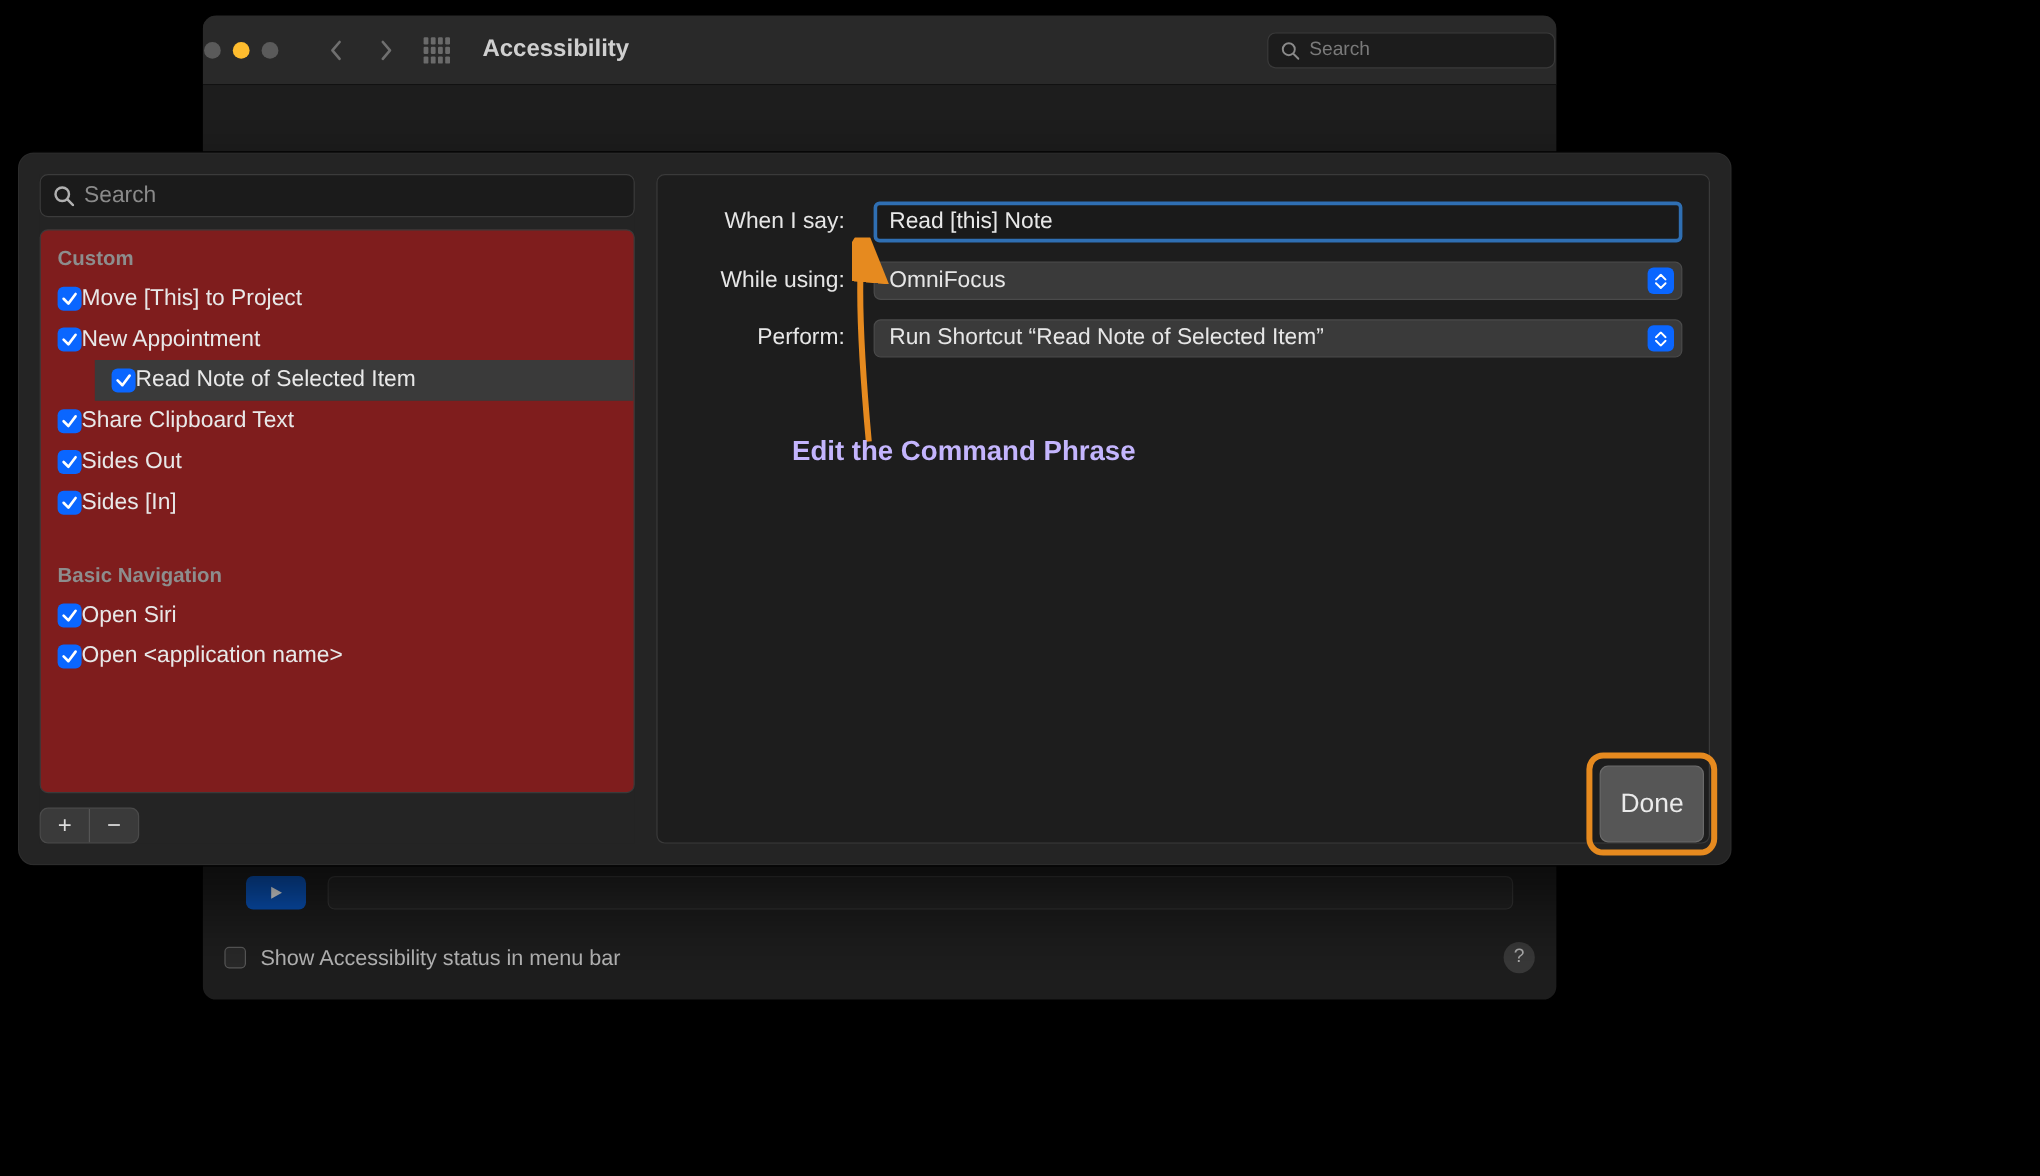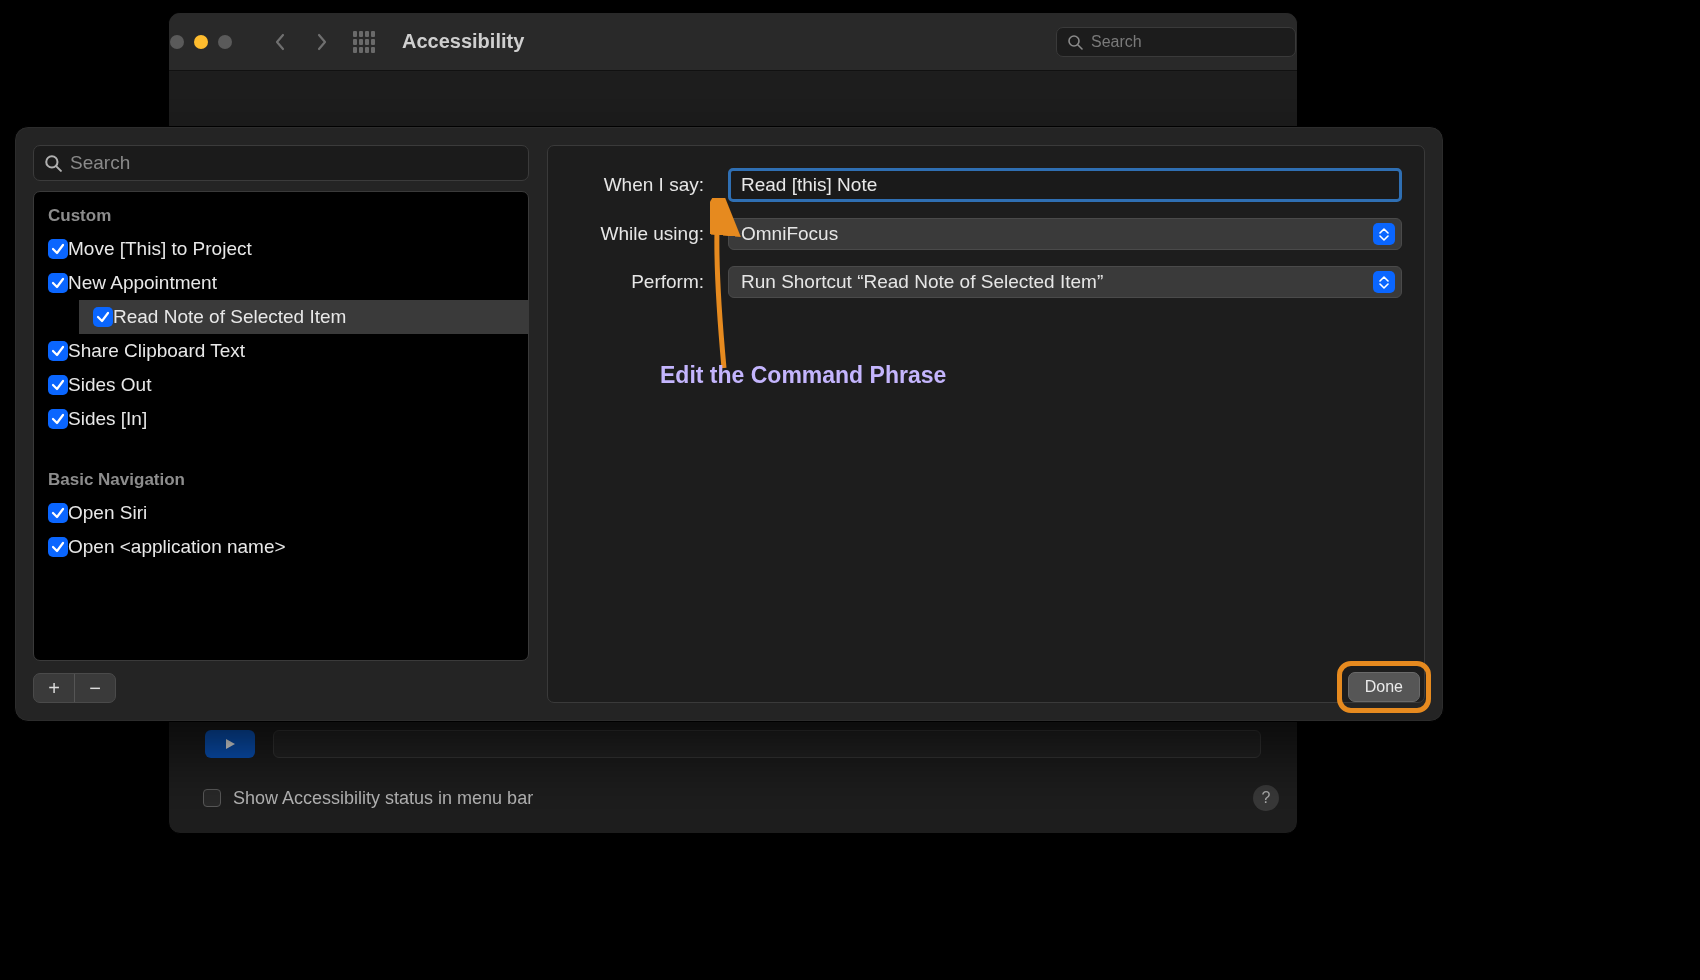--- a/index.html
+++ b/index.html
@@ -68,21 +68,21 @@
     color:#fff; font-size:13px;
   }
   .play-chip svg{display:block;}
   .bg-box {
     flex:1; height:28px; background:#262626;
     border:1px solid #3a3a3a; border-radius:6px;
   }
 
   
   .bg-row1 { position:absolute; left:36px; right:36px; top:717px; display:flex; gap:18px; align-items:center;}
-  .bg-row2 { position:absolute; left:34px; right:18px; top:772px; display:flex; align-items:center; gap:12px;}
+  .bg-row2 { position:absolute; left:18px; right:18px; top:772px; display:flex; align-items:center; gap:12px;}
 
   .round-check-empty {
     width:18px; height:18px; border:1px solid #5a5a5a; border-radius:4px; background:#2a2a2a;
   }
   .status-text { color:#b8b8b8; font-size:18px; }
   .help-btn {
     width:26px; height:26px; border-radius:50%;
     background:#3a3a3a; color:#b0b0b0;
     display:flex; align-items:center; justify-content:center;
     font-size:16px; margin-left:auto;
@@ -115,21 +115,21 @@
   .search-wrap input{
     background:transparent; border:none; outline:none;
     color:#e6e6e6; font-size:19px; width:100%;
   }
   .search-wrap input::placeholder{color:#8a8a8a;}
 
   .cmd-list {
     margin-top:10px;
     flex:1; min-height:0;
     overflow:hidden;
-    background:#000000;
+    background:#7f1d1d;
     border:1px solid #3a3a3a;
     border-radius:7px;
     position:relative;
   }
   .cmd-scroll {
     position:absolute; inset:0;
     overflow-y:auto;
     padding:6px 0 6px 0;
   }
   .cmd-scroll::-webkit-scrollbar{width:14px;}
@@ -235,22 +235,22 @@
     position:absolute;
     right:12px; bottom:8px;
     border:5px solid #e68a1f;
     border-radius:14px;
     padding:6px;
   }
   .done-btn{
     background:#565656; color:#eaeaea;
     border:1px solid #6a6a6a;
     border-radius:7px;
-    padding:5px 16px;
-    font-size:16px;
+    padding:18px 16px;
+    font-size:22px;
   }
 
   
   .search-icon{flex-shrink:0;}
 </style>
 </head>
 <body>
 
 <div class="bg-window">
   <div class="bg-toolbar">

